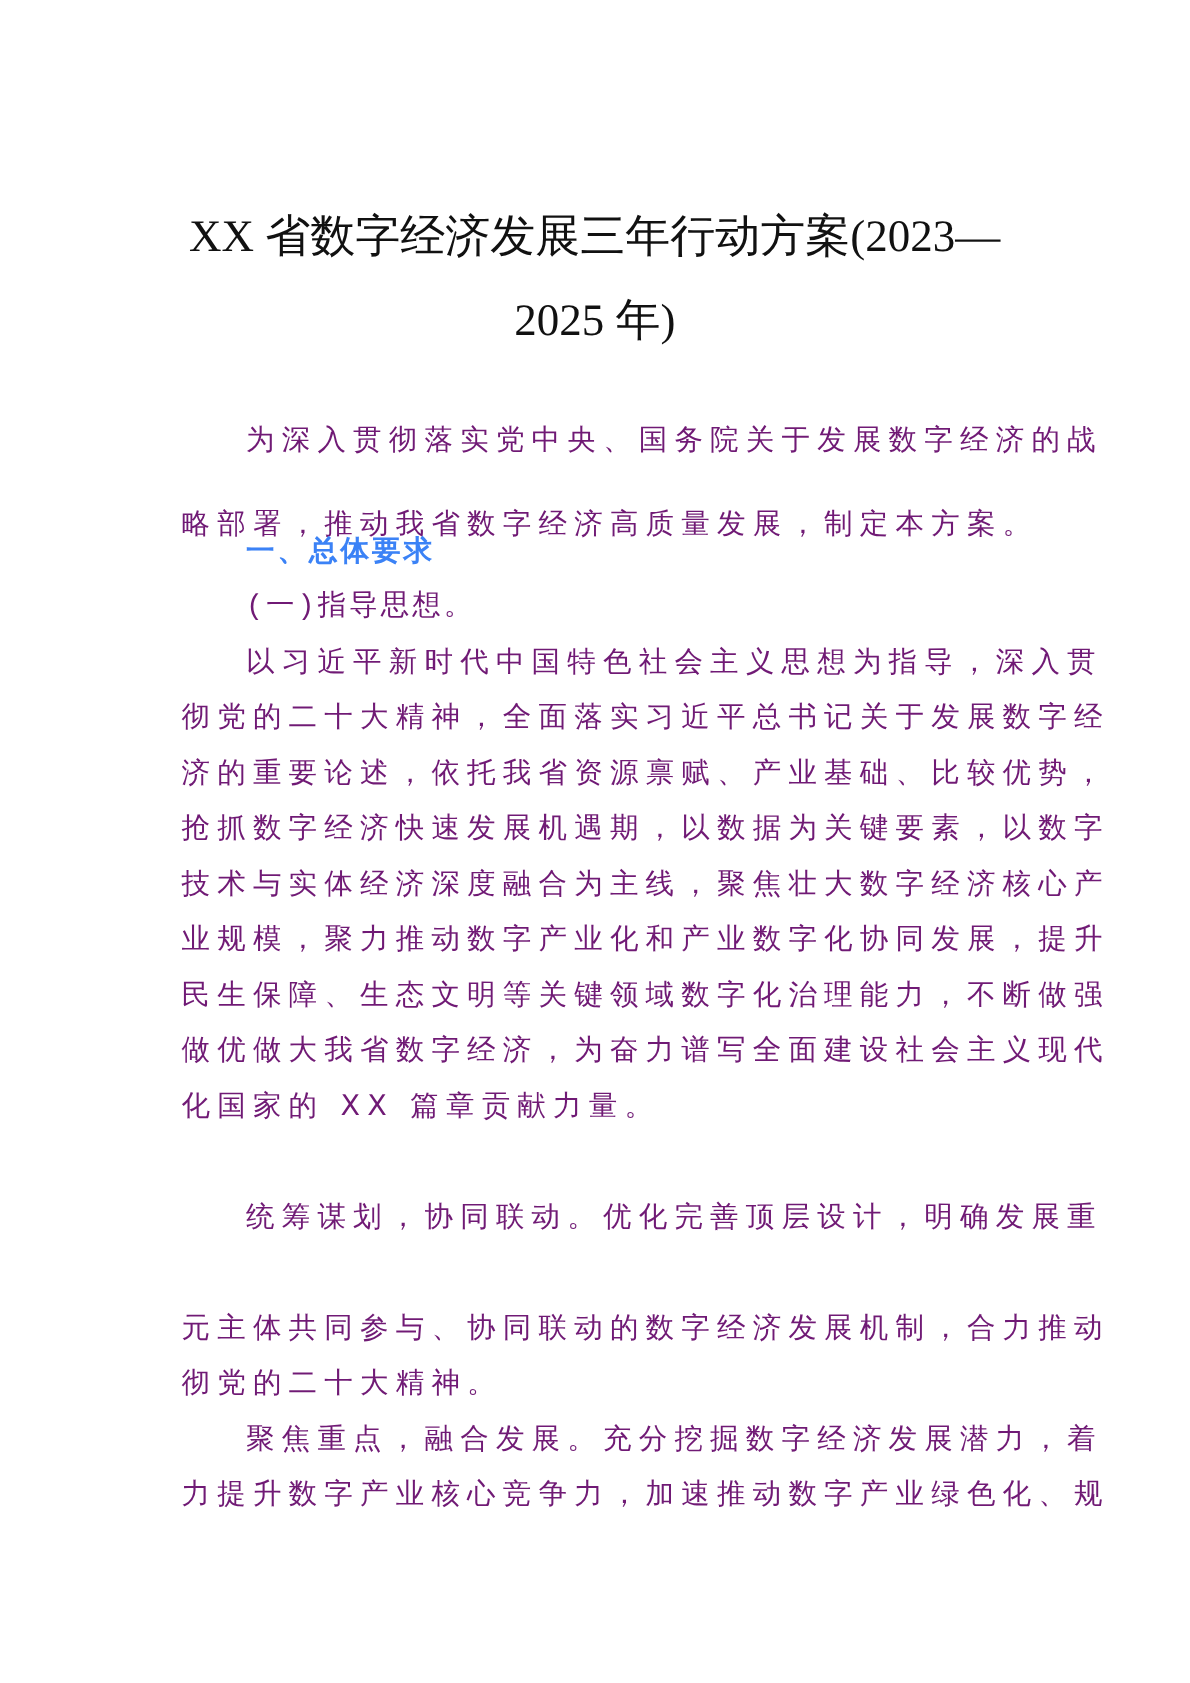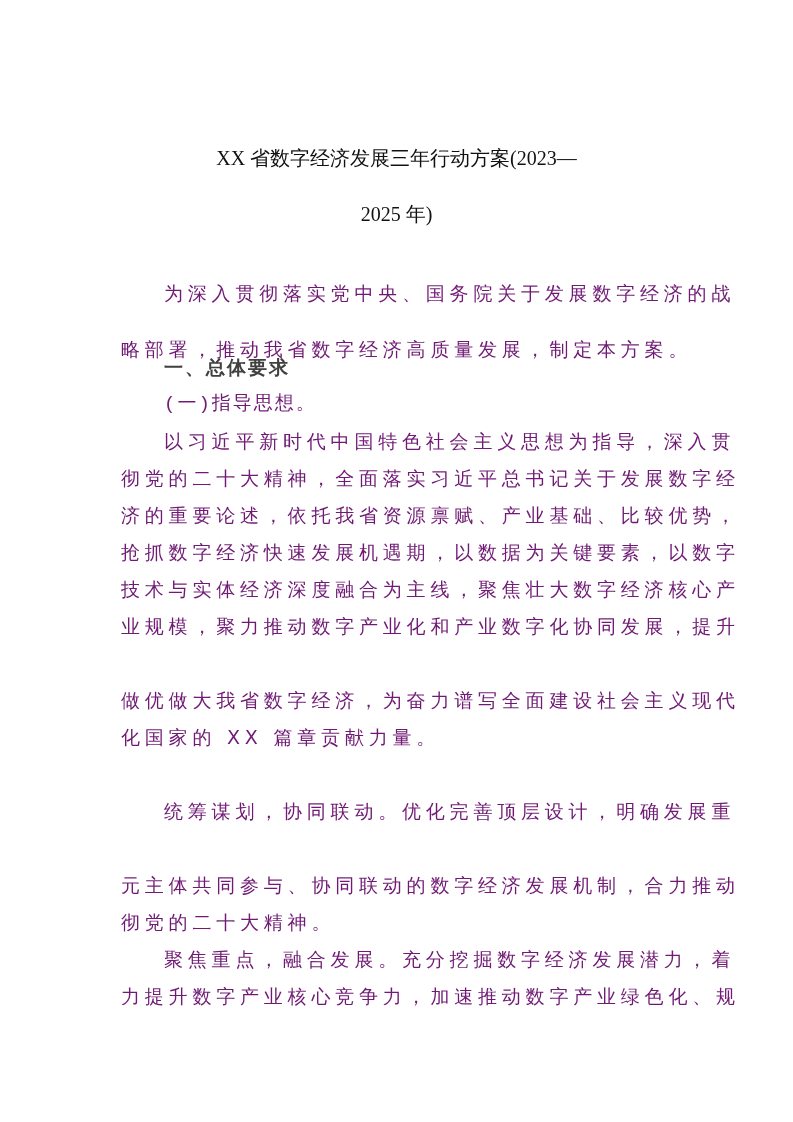--- a/index.html
+++ b/index.html
@@ -1,43 +1,44 @@
 <!DOCTYPE html>
 <html><head>
 <meta charset="utf-8">
 <style>
   html, body { margin: 0; padding: 0; background: #ffffff; }
   body { width: 793px; height: 1122px; position: relative; overflow: hidden; color: #000; }
   .page { position: absolute; left: 0; top: 0; width: 793px; height: 1122px; background: #fff; }
   .title-line { position: absolute; left: 0; width: 793px; text-align: center;
-    font-family: "Liberation Serif", "DejaVu Serif", serif; font-size: 20px; line-height: 40px; color: #111; }
+    font-family: "Liberation Serif", "DejaVu Serif", serif; font-size: 30px; line-height: 40px; color: #111; }
   .body-line { position: absolute; left: 121px; width: 560px; white-space: nowrap;
     font-family: "DejaVu Sans", "Liberation Sans", sans-serif; font-size: 19px; line-height: 30px;
     letter-spacing: 4.8px; color: #701a75; }
   .indent { left: 164px; width: 520px; }
-  .heading { font-weight: bold; letter-spacing: 2px; color: #404040; }
+  .heading { font-weight: bold; letter-spacing: 2px; color: #3b82f6; }
   .sub { letter-spacing: 2px; font-family: Liberation Mono, monospace; }
 </style>
 </head>
 <body>
 
 <div class="page">
   <div class="title-line" style="top:138px">XX 省数字经济发展三年行动方案(2023—</div>
   <div class="title-line" style="top:194px">2025 年)</div>
 
   <div class="body-line indent" style="top:278px">为深入贯彻落实党中央、国务院关于发展数字经济的战</div>
   <div class="body-line" style="top:334px">略部署，推动我省数字经济高质量发展，制定本方案。</div>
   <div class="body-line indent heading" style="top:352px">一、总体要求</div>
   <div class="body-line indent sub" style="top:389px">(一)指导思想。</div>
   <div class="body-line indent" style="top:426px">以习近平新时代中国特色社会主义思想为指导，深入贯</div>
   <div class="body-line" style="top:463px">彻党的二十大精神，全面落实习近平总书记关于发展数字经</div>
   <div class="body-line" style="top:500px">济的重要论述，依托我省资源禀赋、产业基础、比较优势，</div>
   <div class="body-line" style="top:537px">抢抓数字经济快速发展机遇期，以数据为关键要素，以数字</div>
   <div class="body-line" style="top:574px">技术与实体经济深度融合为主线，聚焦壮大数字经济核心产</div>
   <div class="body-line" style="top:611px">业规模，聚力推动数字产业化和产业数字化协同发展，提升</div>
+  <div class="body-line" style="top:648px">民生保障、生态文明等关键领域数字化治理能力，不断做强</div>
   <div class="body-line" style="top:685px">做优做大我省数字经济，为奋力谱写全面建设社会主义现代</div>
   <div class="body-line" style="top:722px">化国家的 XX 篇章贡献力量。</div>
   <div class="body-line indent" style="top:796px">统筹谋划，协同联动。优化完善顶层设计，明确发展重</div>
   <div class="body-line" style="top:870px">元主体共同参与、协同联动的数字经济发展机制，合力推动</div>
   <div class="body-line" style="top:907px">彻党的二十大精神。</div>
   <div class="body-line indent" style="top:944px">聚焦重点，融合发展。充分挖掘数字经济发展潜力，着</div>
   <div class="body-line" style="top:981px">力提升数字产业核心竞争力，加速推动数字产业绿色化、规</div>
 </div>
 
 </body></html>

